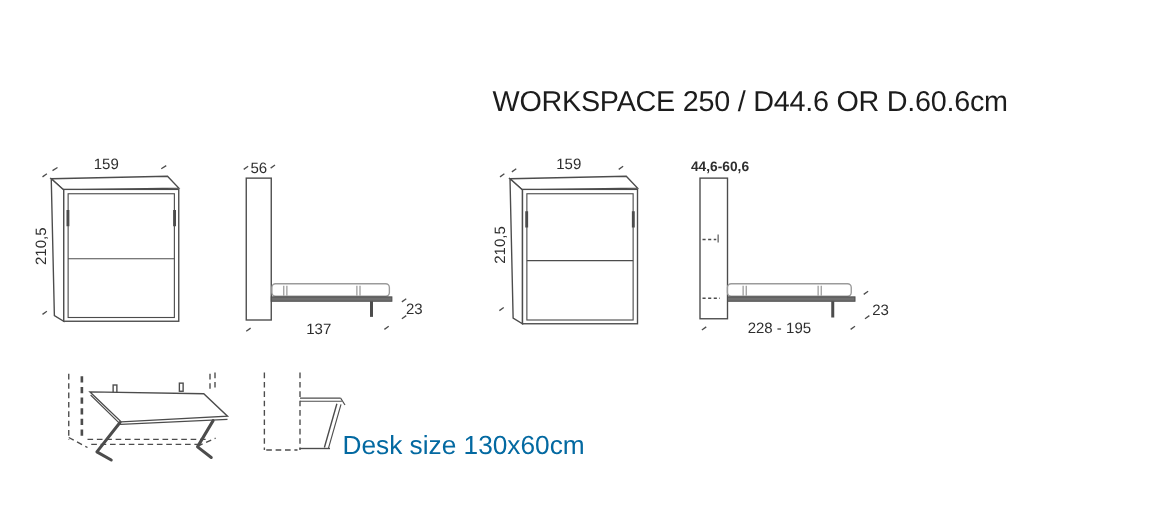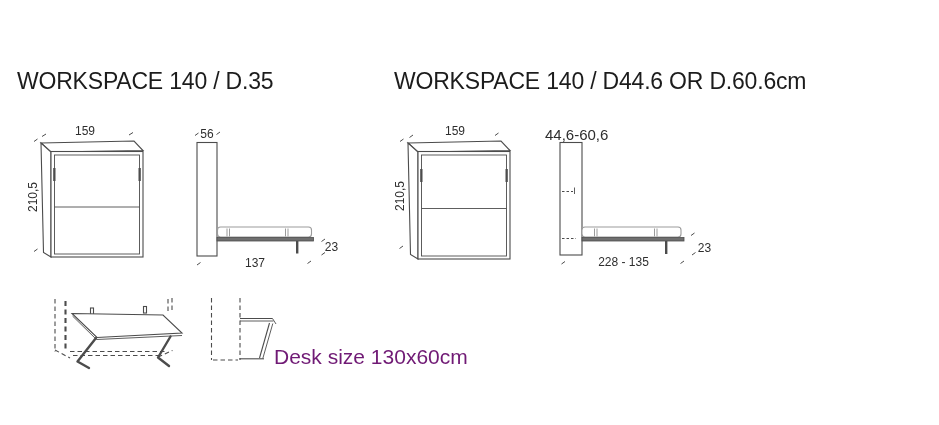--- a/index.html
+++ b/index.html
@@ -8,24 +8,24 @@
     font-family:"Liberation Sans",sans-serif;
   }
   .title{
     position:absolute;font-size:23px;font-weight:400;color:var(--c-title-text,#1c1c1c);
     white-space:nowrap;letter-spacing:-0.2px;
   }
   .dim{
     position:absolute;font-size:12px;color:var(--c-text,#2e2e2e);text-align:center;
     white-space:nowrap;line-height:14px;
   }
-  .dim.small{font-size:15px;line-height:11px;}
+  .dim.small{font-size:11px;line-height:11px;font-weight:bold;}
   .rot{transform:rotate(-90deg);transform-origin:center center;}
   .caption{
-    position:absolute;font-size:21px;color:#701a75;white-space:nowrap;
+    position:absolute;font-size:21px;color:#0369a1;white-space:nowrap;
   }
   svg{position:absolute;left:0;top:0;}
   .ln{stroke:var(--c-line,#4c4c4c);fill:none;stroke-width:1.1;}
   .thin{stroke-width:0.9;}
   .face{fill:#ffffff;stroke:var(--c-line,#4c4c4c);stroke-width:1.1;}
   .mat{fill:#ffffff;stroke:var(--c-light-line,#9b9b9b);stroke-width:1.1;}
   .matln{fill:none;stroke:var(--c-light-line,#9b9b9b);stroke-width:1;}
   .plat{fill:var(--c-platform-fill,#6f6f6f);stroke:var(--c-line,#4c4c4c);stroke-width:0.8;}
   .fillDark{fill:var(--c-line,#4c4c4c);stroke:none;}
   .dash{stroke:var(--c-line,#4c4c4c);fill:none;stroke-width:1.1;stroke-dasharray:4.5 3;}
@@ -130,29 +130,28 @@
       <line class="dash" x1="213" y1="360" x2="238" y2="360"></line>
       <line class="ln" x1="240" y1="318.5" x2="272.5" y2="318.5"></line>
       <line class="ln thin" x1="240" y1="321" x2="273.5" y2="321"></line>
       <line class="ln thin" x1="272.5" y1="318.5" x2="276" y2="324"></line>
       <line class="ln" x1="269.5" y1="323" x2="259.5" y2="358"></line>
       <line class="ln thin" x1="272.8" y1="323.5" x2="262.8" y2="358.5"></line>
       <line class="ln" x1="239.5" y1="358.8" x2="264" y2="358.8" stroke-width="1.6"></line>
     </g>
   </svg>
 
-  <div class="title" style="left:17px;top:68px;">WORKSPACE 140 / D.35</div>
-  <div class="title" style="left:394px;top:68px;">WORKSPACE 140 / D44.6 OR D.60.6cm</div>
+  <div class="title" style="left:394px;top:68px;">WORKSPACE 250 / D44.6 OR D.60.6cm</div>
 
   <div class="dim" style="left:65px;top:124px;width:40px;">159</div>
   <div class="dim rot" style="left:13px;top:190px;width:40px;">210,5</div>
   <div class="dim" style="left:190px;top:127px;width:34px;">56</div>
   <div class="dim" style="left:235px;top:256px;width:40px;">137</div>
   <div class="dim" style="left:320px;top:240px;width:23px;">23</div>
 
   <div class="dim" style="left:435px;top:124px;width:40px;">159</div>
   <div class="dim rot" style="left:380px;top:189px;width:40px;">210,5</div>
   <div class="dim small" style="left:545px;top:129px;width:62px;">44,6-60,6</div>
-  <div class="dim" style="left:588px;top:255px;width:71px;">228 - 135</div>
+  <div class="dim" style="left:588px;top:255px;width:71px;">228 - 195</div>
   <div class="dim" style="left:693px;top:241px;width:23px;">23</div>
 
   <div class="caption" style="left:274px;top:345px;">Desk size 130x60cm</div>
 </div>
 
 </body></html>

